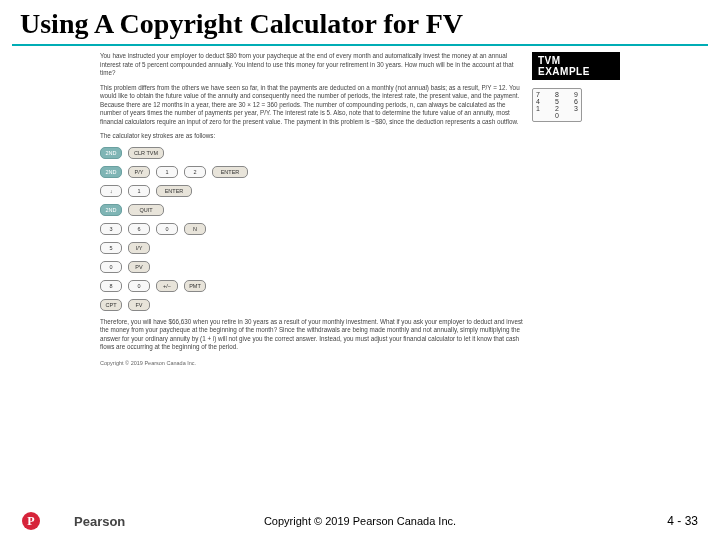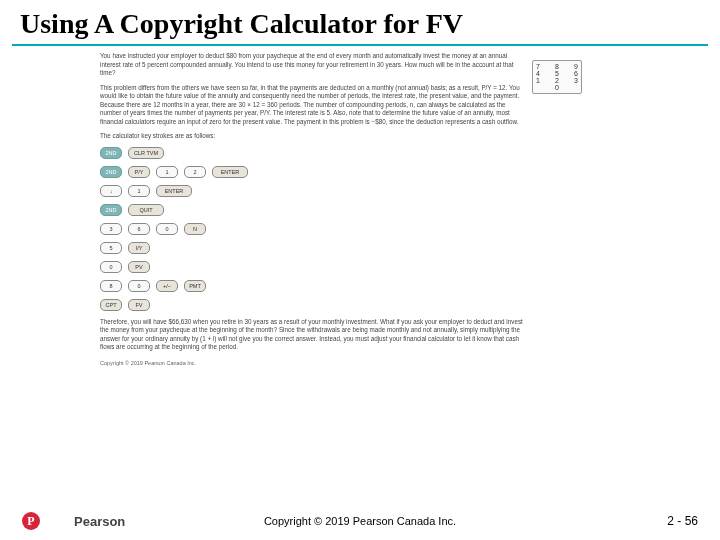--- a/index.html
+++ b/index.html
@@ -195,20 +195,21 @@
         </div>
         <div class="krow">
           <div class="kbtn func">CPT</div>
           <div class="kbtn func">FV</div>
         </div>
       </div>
     <p>Therefore, you will have $66,630 when you retire in 30 years as a result of your monthly investment. What if you ask your employer to deduct and invest the money from your paycheque at the beginning of the month? Since the withdrawals are being made monthly and not annually, simply multiplying the answer for your ordinary annuity by (1 + i) will not give you the correct answer. Instead, you must adjust your financial calculator to let it know that cash flows are occurring at the beginning of the period.</p>
     <div class="src-line">Copyright © 2019 Pearson Canada Inc.</div>
   </div>
   <div class="fig-side">
+    <div class="tvm-badge">TVM EXAMPLE</div>
     <div class="keypad">
       <div class="keypad-row">
         <span>7</span>
         <span>8</span>
         <span>9</span>
       </div>
       <div class="keypad-row">
         <span>4</span>
         <span>5</span>
         <span>6</span>
@@ -222,14 +223,14 @@
     </div>
   </div>
 </div>
 
 <div class="footer">
   <div class="brand">
     <div class="brand-badge">P</div>
     <div class="brand-name">Pearson</div>
   </div>
   <div class="copyright">Copyright © 2019 Pearson Canada Inc.</div>
-  <div class="pagenum">2 - 56</div>
+  <div class="pagenum">4 - 33</div>
 </div>
 
 </body></html>

